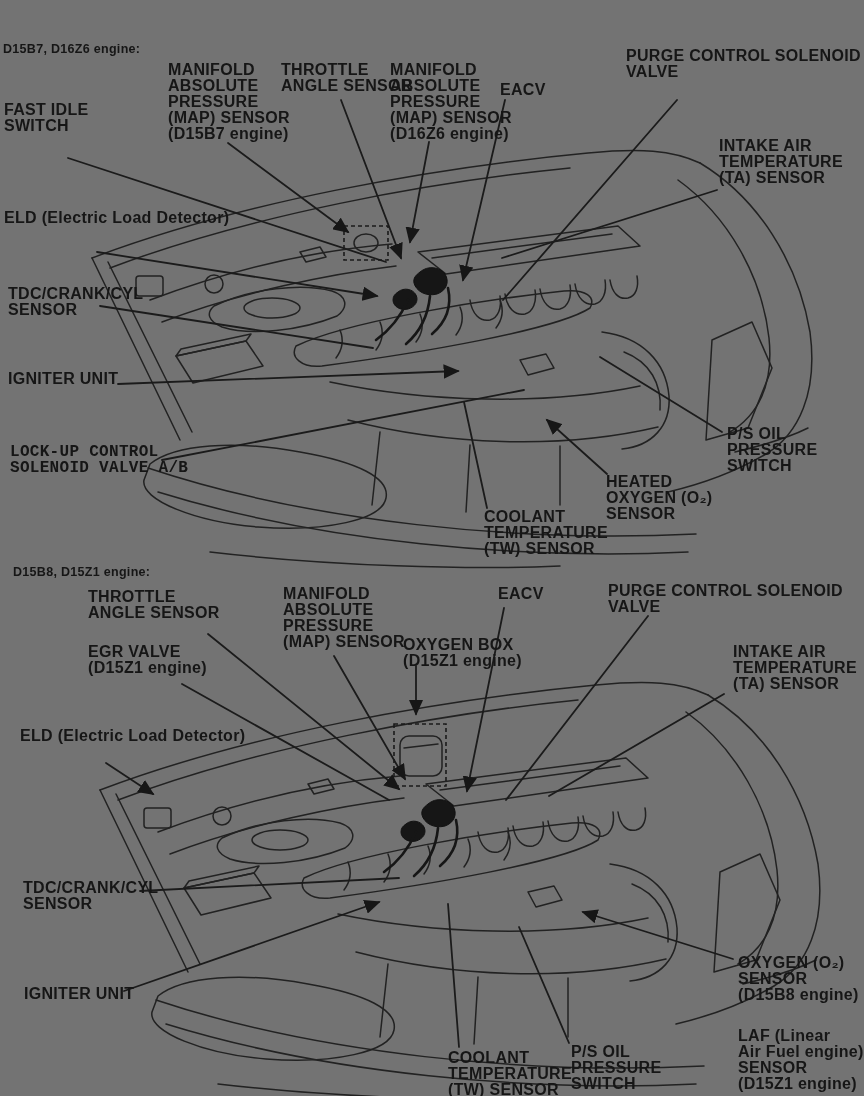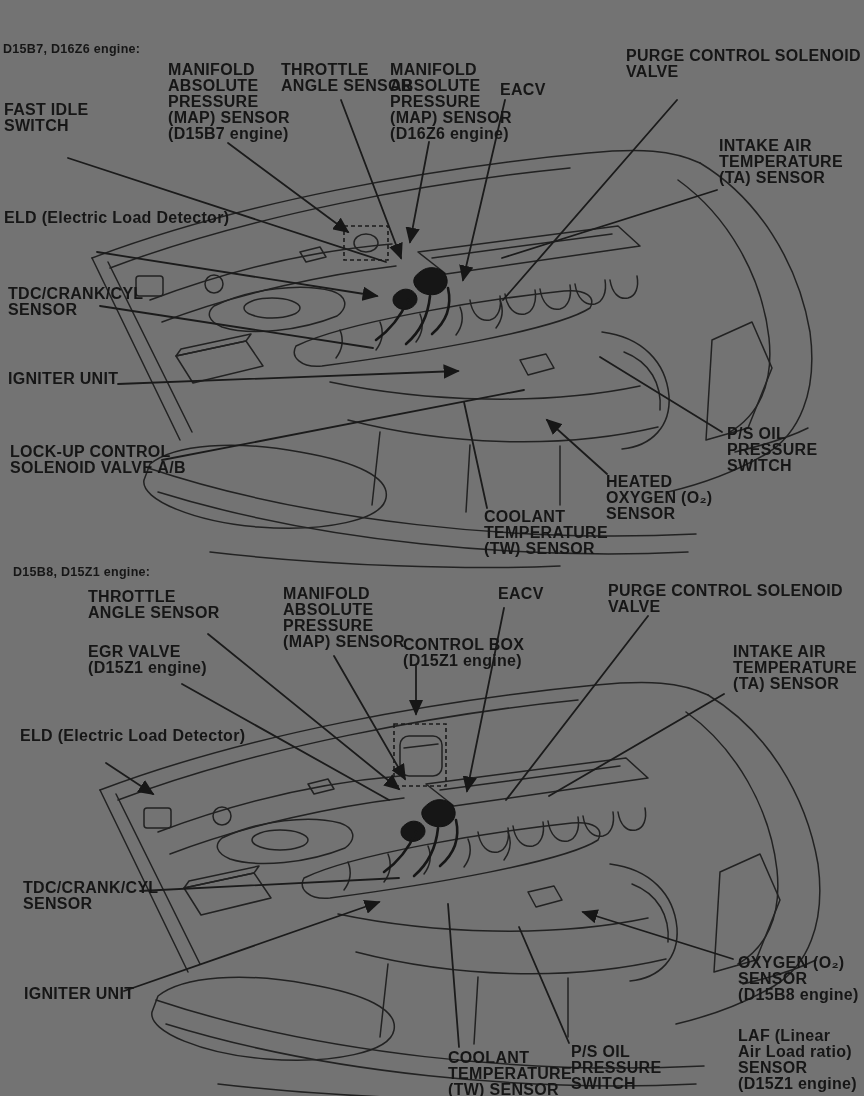--- a/index.html
+++ b/index.html
@@ -176,21 +176,21 @@
     <div class="lbl" style="left:500px;top:82px;">EACV</div>
     <div class="lbl" style="left:626px;top:48px;">PURGE CONTROL SOLENOID
 VALVE</div>
     <div class="lbl" style="left:719px;top:138px;">INTAKE AIR
 TEMPERATURE
 (TA) SENSOR</div>
     <div class="lbl" style="left:4px;top:210px;">ELD (Electric Load Detector)</div>
     <div class="lbl" style="left:8px;top:286px;">TDC/CRANK/CYL
 SENSOR</div>
     <div class="lbl" style="left:8px;top:371px;">IGNITER UNIT</div>
-    <div class="lbl" style="left:10px;top:444px;">LOCK-UP CONTROL
+    <div class="lbl" style="left:10px;top:444px;font-family:Liberation Mono, monospace;">LOCK-UP CONTROL
 SOLENOID VALVE A/B</div>
     <div class="lbl" style="left:727px;top:426px;">P/S OIL
 PRESSURE
 SWITCH</div>
     <div class="lbl" style="left:606px;top:474px;">HEATED
 OXYGEN (O₂)
 SENSOR</div>
     <div class="lbl" style="left:484px;top:509px;">COOLANT
 TEMPERATURE
 (TW) SENSOR</div>
@@ -202,34 +202,34 @@
 ANGLE SENSOR</div>
     <div class="lbl" style="left:283px;top:586px;">MANIFOLD
 ABSOLUTE
 PRESSURE
 (MAP) SENSOR</div>
     <div class="lbl" style="left:498px;top:586px;">EACV</div>
     <div class="lbl" style="left:608px;top:583px;">PURGE CONTROL SOLENOID
 VALVE</div>
     <div class="lbl" style="left:88px;top:644px;">EGR VALVE
 (D15Z1 engine)</div>
-    <div class="lbl" style="left:403px;top:637px;">CONTROL BOX
+    <div class="lbl" style="left:403px;top:637px;">OXYGEN BOX
 (D15Z1 engine)</div>
     <div class="lbl" style="left:733px;top:644px;">INTAKE AIR
 TEMPERATURE
 (TA) SENSOR</div>
     <div class="lbl" style="left:20px;top:728px;">ELD (Electric Load Detector)</div>
     <div class="lbl" style="left:23px;top:880px;">TDC/CRANK/CYL
 SENSOR</div>
     <div class="lbl" style="left:24px;top:986px;">IGNITER UNIT</div>
     <div class="lbl" style="left:738px;top:955px;">OXYGEN (O₂)
 SENSOR
 (D15B8 engine)</div>
     <div class="lbl" style="left:738px;top:1028px;">LAF (Linear
-Air Load ratio)
+Air Fuel engine)
 SENSOR
 (D15Z1 engine)</div>
     <div class="lbl" style="left:448px;top:1050px;">COOLANT
 TEMPERATURE
 (TW) SENSOR</div>
     <div class="lbl" style="left:571px;top:1044px;">P/S OIL
 PRESSURE
 SWITCH</div>
   </section>
 

